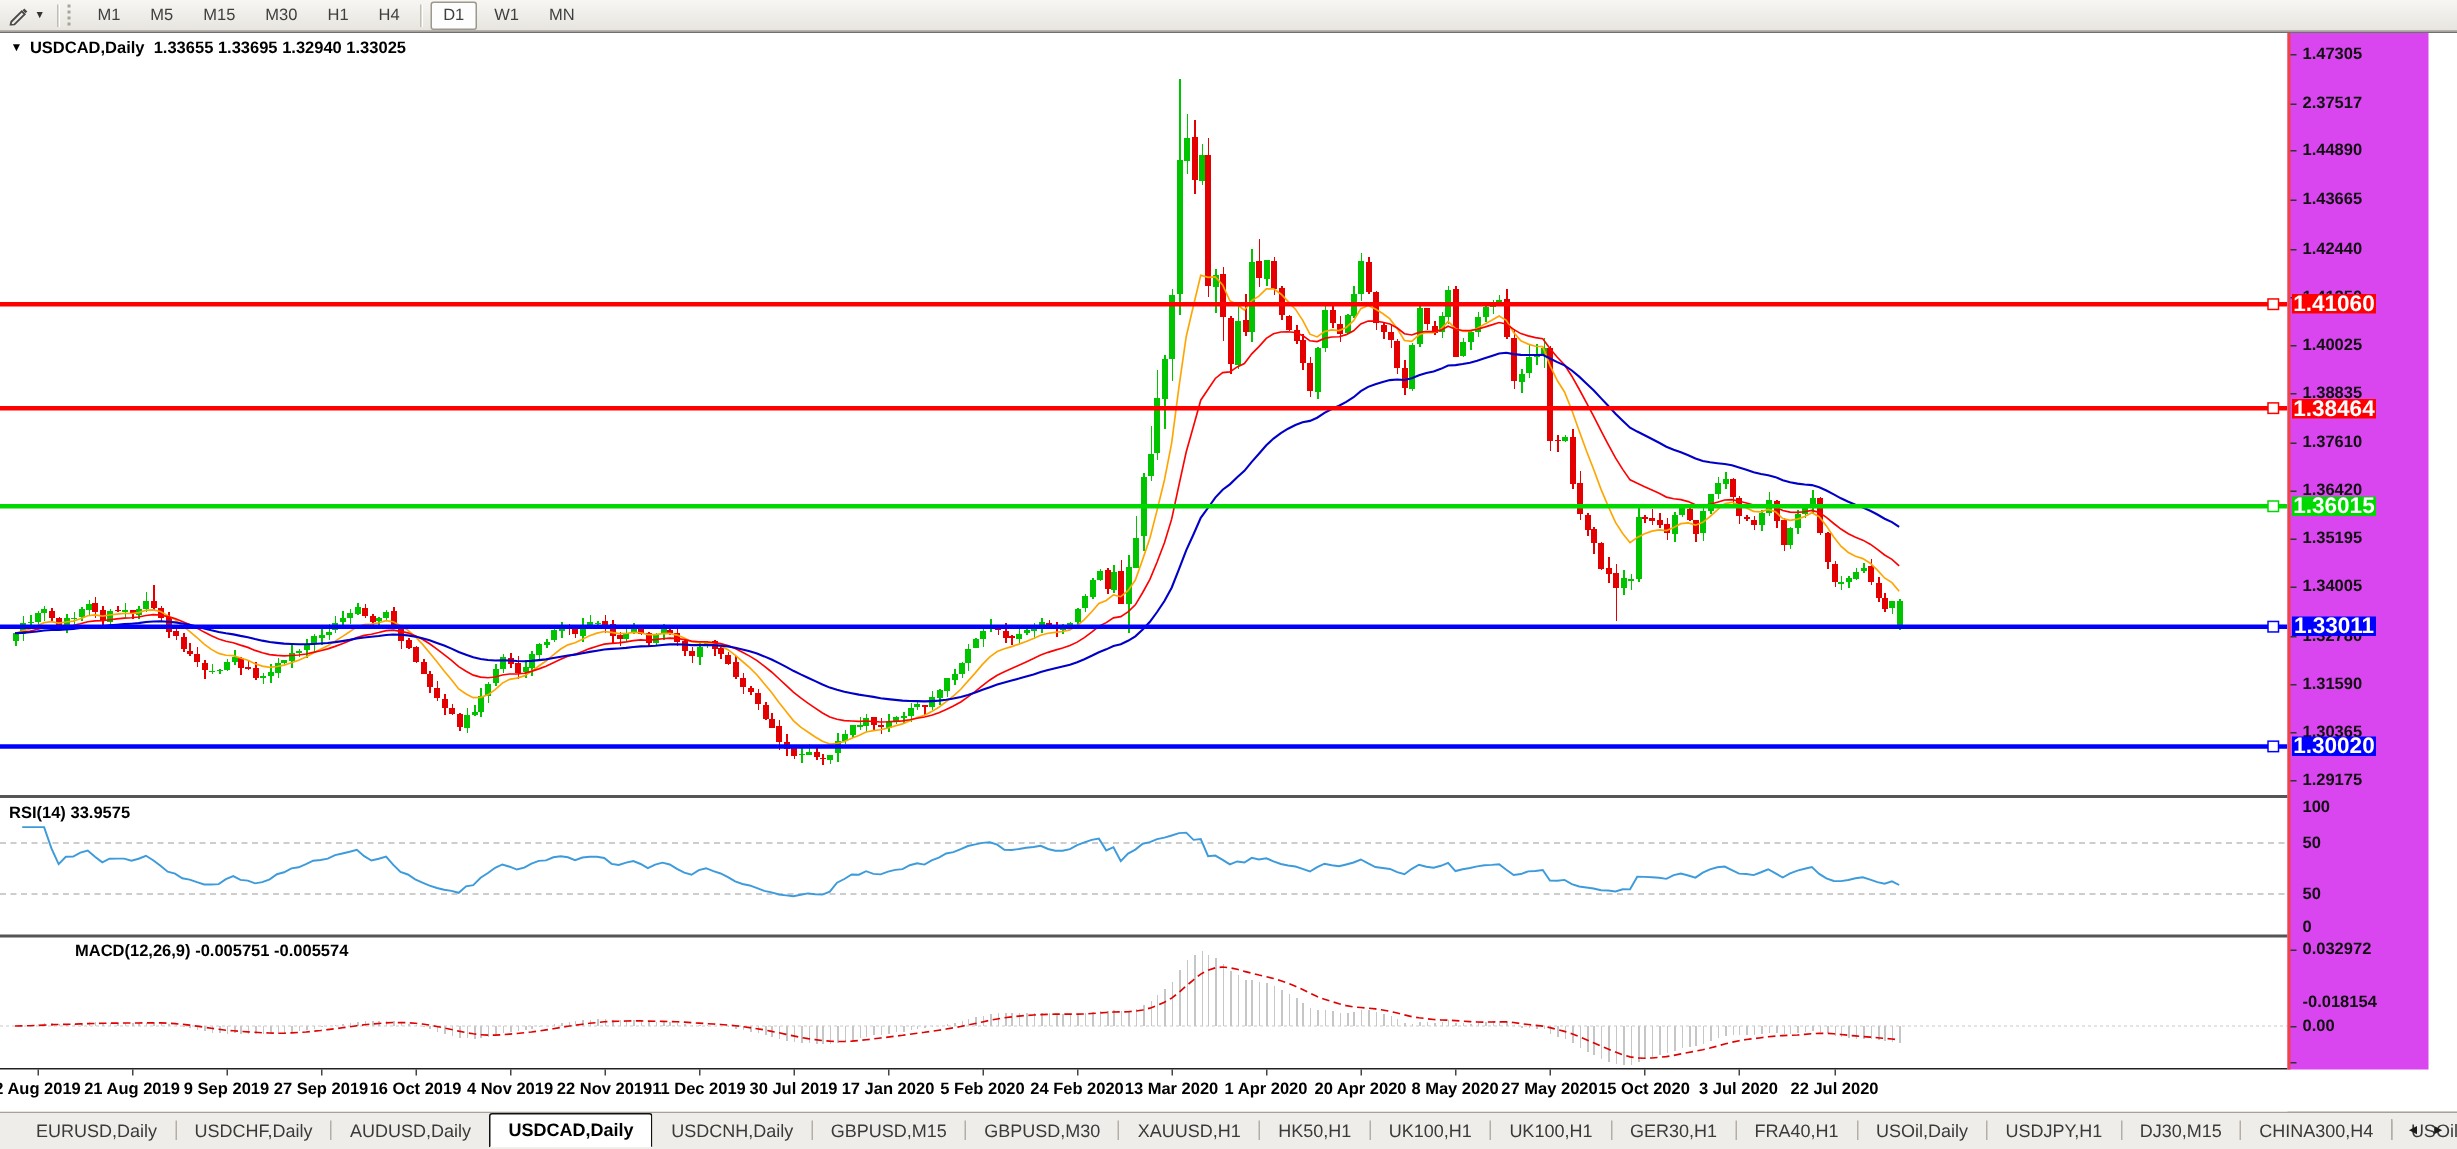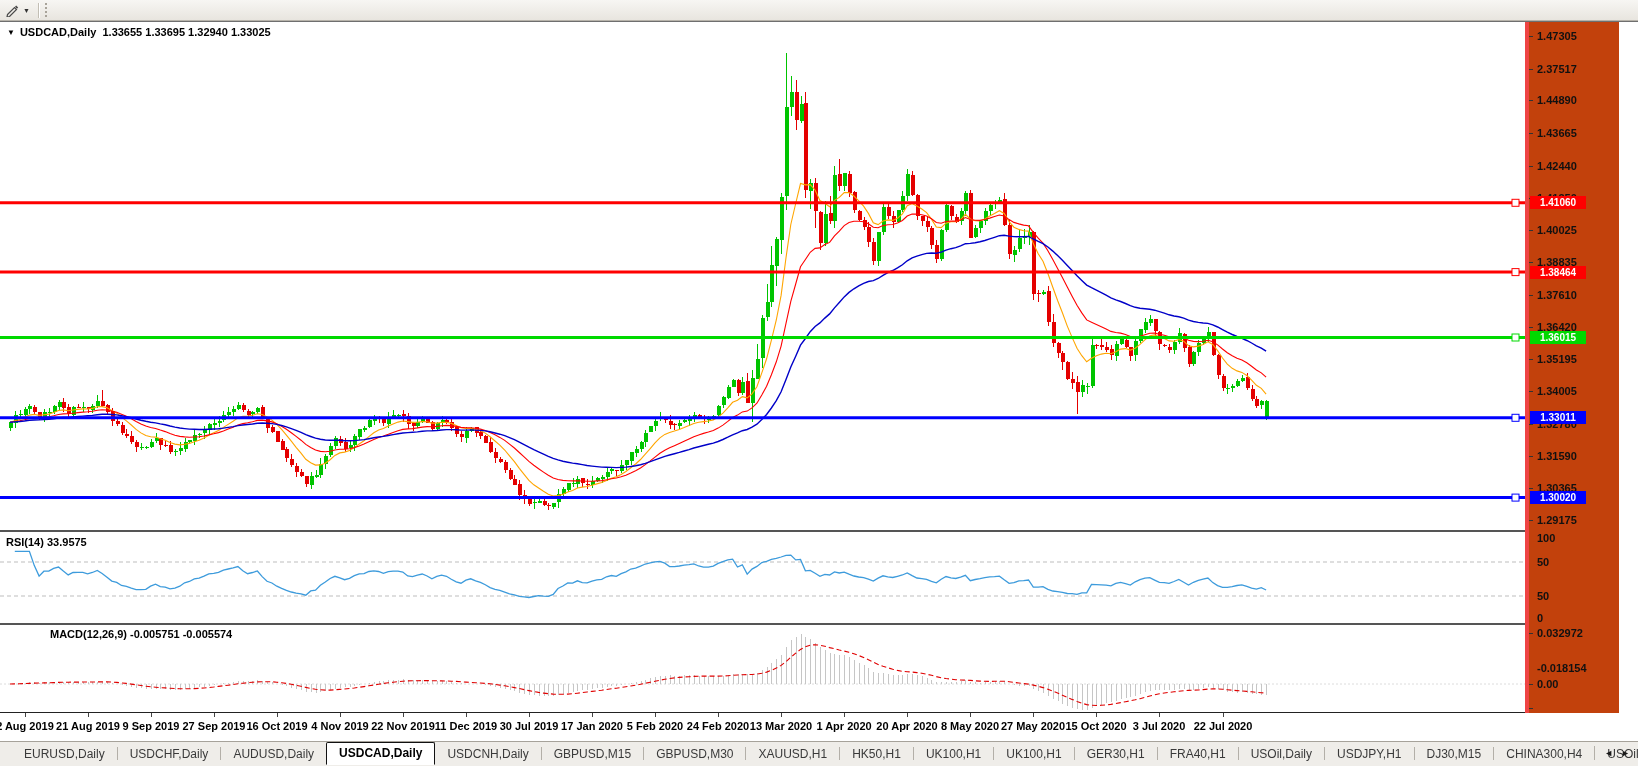--- a/index.html
+++ b/index.html
@@ -23,25 +23,25 @@
   .chart-frame-top{position:absolute;left:0;top:21px;width:1638px;height:1px;background:#6f6f6f;}
   .pane-svg{position:absolute;left:0;background:#ffffff;}
   .chart-title{position:absolute;left:7px;top:26px;font-size:11px;font-weight:bold;color:#000;
                z-index:5;pointer-events:none;white-space:nowrap;}
   .chart-title .collapse{font-size:8px;vertical-align:1px;margin-right:5px;}
   .divider{position:absolute;left:0;width:1525px;height:2px;background:#555;z-index:4;}
   .frame-bottom{position:absolute;left:0;top:712px;width:1525px;height:1px;background:#222;z-index:4;}
   .pane-label{position:absolute;font-size:11px;font-weight:bold;color:#000;z-index:5;white-space:nowrap;}
 
   
-  .axis-col{position:absolute;left:1525px;top:22px;width:94px;height:691px;background:#c2410c;
-            border-left:4px solid #ef4444;box-sizing:border-box;z-index:6;}
+  .axis-col{position:absolute;left:1525px;top:22px;width:94px;height:691px;background:#d946ef;
+            border-left:2px solid #ef4444;box-sizing:border-box;z-index:6;}
   .tick-label{position:absolute;left:8px;font-size:11px;font-weight:bold;color:#111;white-space:nowrap;}
   .tick-dash{position:absolute;left:0;width:4px;height:1px;background:#333;}
-  .hline-label{position:absolute;left:1px;min-width:56px;height:13px;color:#fff;font-size:10px;
+  .hline-label{position:absolute;left:1px;min-width:56px;height:13px;color:#fff;font-size:15px;
                font-weight:bold;text-align:center;line-height:13px;z-index:7;}
 
   
   .date-axis{position:absolute;left:0;top:713px;width:1525px;height:28px;background:#fff;z-index:3;}
   .date-label{position:absolute;top:7px;transform:translateX(-50%);font-size:11px;font-weight:bold;
               color:#000;white-space:nowrap;}
   .date-tick{position:absolute;top:0;width:1px;height:4px;background:#444;}
 
   
   .tabbar{position:absolute;left:0;top:741px;width:1638px;height:25px;background:#efede9;
@@ -66,20 +66,32 @@
       <span class="tool-icon">
         <svg width="14" height="14" viewBox="0 0 14 14">
           <path d="M2.5 11.5 L9.5 4.5 L11.5 6.5 L4.5 13.5 L2 13.8 Z" fill="none" stroke="#4a4a4a" stroke-width="1.2"></path>
           <path d="M10 3.8 L11.2 2.6 L13.2 4.6 L12 5.8 Z" fill="#4a4a4a"></path>
         </svg>
       </span>
       <span class="tool-dd">▼</span>
     </div>
     <span class="tbsep"></span>
     <span class="grip"></span>
+    <div id="tf-buttons" class="tool-group">
+        <div class="tf-btn">M1</div>
+        <div class="tf-btn">M5</div>
+        <div class="tf-btn">M15</div>
+        <div class="tf-btn">M30</div>
+        <div class="tf-btn">H1</div>
+        <div class="tf-btn">H4</div>
+        <span class="tbsep"></span>
+        <div class="tf-btn active">D1</div>
+        <div class="tf-btn">W1</div>
+        <div class="tf-btn">MN</div>
+      </div>
   </div>
   <div class="chart-frame-top"></div>
 
   <svg id="main-pane" class="pane-svg" style="top:22px;" width="1525" height="508" viewBox="0 22 1525 508">
       <g shape-rendering="crispEdges">
         <line x1="10.5" y1="422.0" x2="10.5" y2="430.5" stroke="#00c400" stroke-width="1"></line>
         <rect x="8.5" y="422.2" width="4" height="5.3" fill="#00c400"></rect>
         <line x1="15.5" y1="410.9" x2="15.5" y2="427.6" stroke="#00c400" stroke-width="1"></line>
         <rect x="13.5" y="415.0" width="4" height="7.6" fill="#00c400"></rect>
         <line x1="20.5" y1="410.1" x2="20.5" y2="417.6" stroke="#00c400" stroke-width="1"></line>

